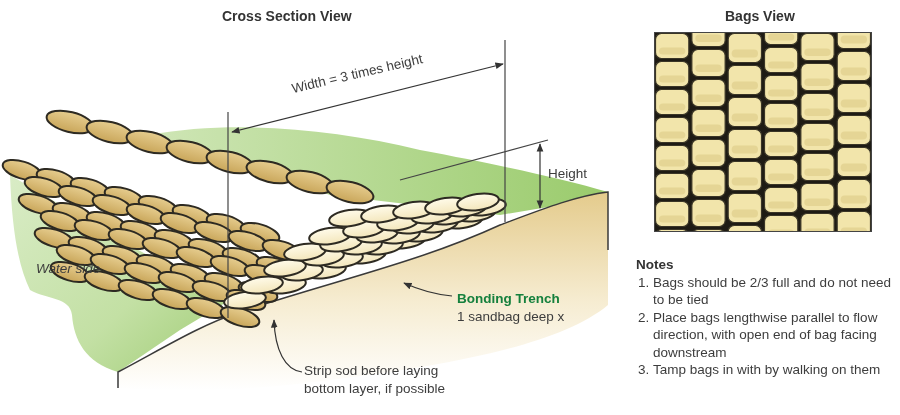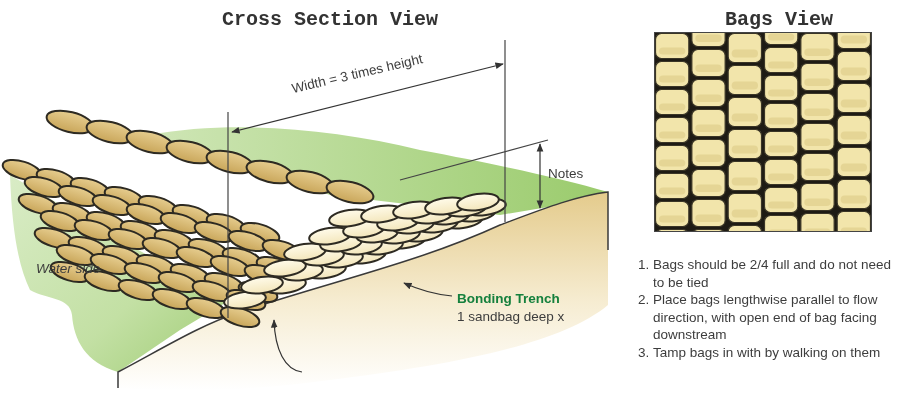--- a/index.html
+++ b/index.html
@@ -1,19 +1,19 @@
 <!DOCTYPE html>
 <html><head>
 <meta charset="utf-8">
 <style>
   html, body { margin:0; padding:0; background:#ffffff; }
   body { width:900px; height:415px; position:relative; overflow:hidden;
          font-family:"Liberation Sans", sans-serif; color:#3a3a3a; }
   #diagram { position:absolute; left:0; top:0; }
-  .title { position:absolute; font-weight:bold; font-size:20px; color:#333;font-family:Liberation Mono, monospace; }
+  .title { position:absolute; font-weight:bold; font-size:14px; color:#333; }
   .lbl { position:absolute; font-size:13.5px; color:#3d3d3d; line-height:18px; white-space:nowrap; }
   #notes { position:absolute; left:636px; top:256px; width:262px; font-size:13.5px; line-height:17.5px; color:#3d3d3d; }
   #notes .head { font-weight:bold; color:#333; }
   #notes ol { margin:0; padding-left:17px; }
   #notes li { padding-left:0; }
   #plan { position:absolute; left:654px; top:32px; width:218px; height:200px; }
 </style>
 </head>
 <body>
 
@@ -152,29 +152,31 @@
   <line x1="232" y1="132" x2="503" y2="64" stroke="#333" stroke-width="1.2" marker-start="url(#arrow)" marker-end="url(#arrow)"></line>
   <line x1="400" y1="180" x2="548" y2="140" stroke="#444" stroke-width="1.2"></line>
   <line x1="540" y1="144" x2="540" y2="208" stroke="#333" stroke-width="1.2" marker-start="url(#arrow)" marker-end="url(#arrow)"></line>
 
   <path d="M452,296 C430,294 415,288 404,283" fill="none" stroke="#333" stroke-width="1.2" marker-end="url(#arrow)"></path>
   <path d="M302,372 C285,370 275,350 274,320" fill="none" stroke="#333" stroke-width="1.2" marker-end="url(#arrow)"></path>
 </svg>
 
 <div class="title" style="left:222px; top:8px;">Cross Section View</div>
 <div class="lbl" style="left:294px; top:80px; transform:rotate(-13deg); transform-origin:left bottom;">Width = 3 times height</div>
-<div class="lbl" style="left:548px; top:165px;">Notes</div>
+<div class="lbl" style="left:548px; top:165px;">Height</div>
 <div class="lbl" style="left:36px; top:260px;font-style:italic;">Water side</div>
 
 <div class="lbl" style="left:457px; top:290px;">
   <div style="font-weight:bold; color:#15803d;">Bonding Trench</div>
   <div>1 sandbag deep x</div>
 </div>
 
 <div class="lbl" style="left:304px; top:362px;">
+  <div>Strip sod before laying</div>
+  <div>bottom layer, if possible</div>
 </div>
 
 <div class="title" style="left:725px; top:8px;">Bags View</div>
 <svg id="plan" viewBox="0 0 218 200" style="overflow: hidden;">
     <rect x="0" y="0" width="218" height="200" fill="#1e1b14" stroke="#555" stroke-width="2"></rect>
     <rect x="1.5" y="1.5" width="33.333333333333336" height="25" rx="6" ry="6" fill="#f2e5ab" stroke="#3a3526" stroke-width="1.2"></rect>
     <rect x="5" y="15.400000000000002" width="26.333333333333336" height="7" rx="4" fill="#e0cf8c" opacity="0.7"></rect>
     <rect x="1.5" y="29.5" width="33.333333333333336" height="25" rx="6" ry="6" fill="#f2e5ab" stroke="#3a3526" stroke-width="1.2"></rect>
     <rect x="5" y="43.400000000000006" width="26.333333333333336" height="7" rx="4" fill="#e0cf8c" opacity="0.7"></rect>
     <rect x="1.5" y="57.5" width="33.333333333333336" height="25" rx="6" ry="6" fill="#f2e5ab" stroke="#3a3526" stroke-width="1.2"></rect>
@@ -260,18 +262,19 @@
     <rect x="183.16666666666669" y="115.5" width="33.333333333333336" height="29" rx="6" ry="6" fill="#f2e5ab" stroke="#3a3526" stroke-width="1.2"></rect>
     <rect x="186.66666666666669" y="131.6" width="26.333333333333336" height="8" rx="4" fill="#e0cf8c" opacity="0.7"></rect>
     <rect x="183.16666666666669" y="147.5" width="33.333333333333336" height="29" rx="6" ry="6" fill="#f2e5ab" stroke="#3a3526" stroke-width="1.2"></rect>
     <rect x="186.66666666666669" y="163.6" width="26.333333333333336" height="8" rx="4" fill="#e0cf8c" opacity="0.7"></rect>
     <rect x="183.16666666666669" y="179.5" width="33.333333333333336" height="29" rx="6" ry="6" fill="#f2e5ab" stroke="#3a3526" stroke-width="1.2"></rect>
     <rect x="186.66666666666669" y="195.6" width="26.333333333333336" height="8" rx="4" fill="#e0cf8c" opacity="0.7"></rect>
     <rect x="0" y="0" width="218" height="200" fill="none" stroke="#444" stroke-width="2"></rect>
   </svg>
 
 <div id="notes">
+  <div class="head">Notes</div>
   <ol>
-    <li>Bags should be 2/4 full and do not need to be tied</li>
+    <li>Bags should be 2/3 full and do not need to be tied</li>
     <li>Place bags lengthwise parallel to flow direction, with open end of bag facing downstream</li>
     <li>Tamp bags in with by walking on them</li>
   </ol>
 </div>
 
 </body></html>

